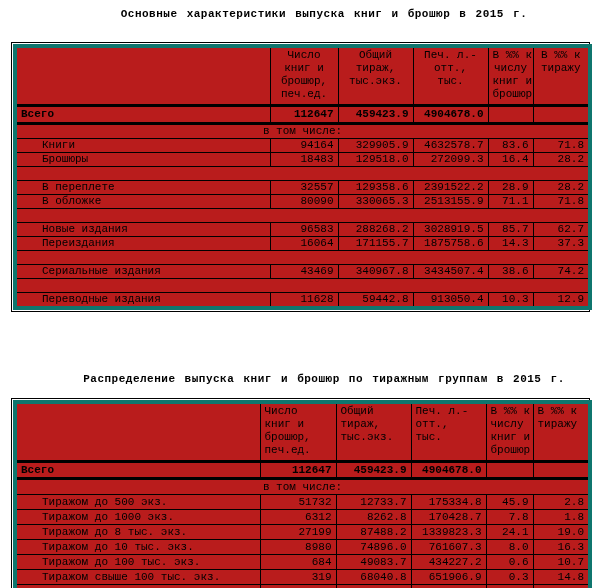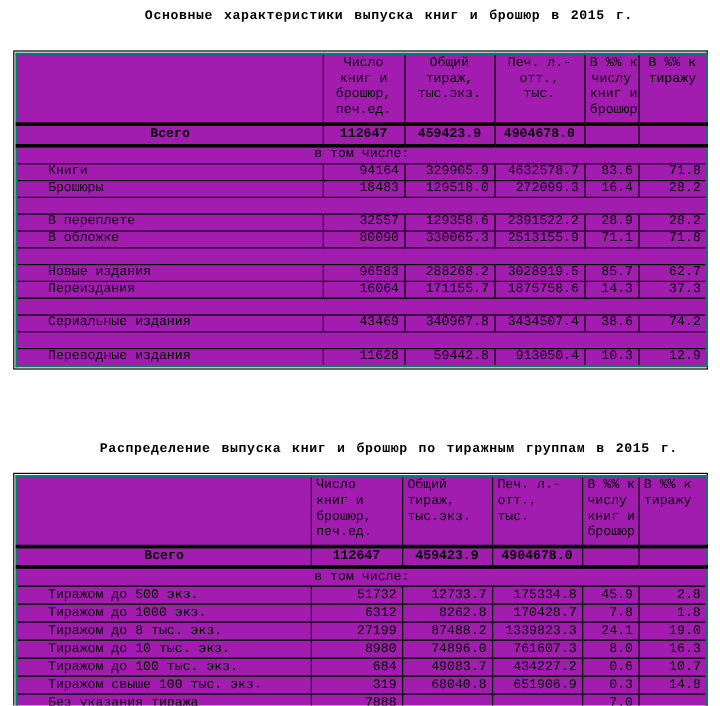--- a/index.html
+++ b/index.html
@@ -33,22 +33,22 @@
     border: 1px solid #000;
     padding: 1px;
     background: #ffffff;
     box-sizing: content-box;
   }
   #frame-1 { margin-top: 13px; }
   table.stats {
     border-collapse: collapse;
     table-layout: fixed;
     width: 575px;
-    border: 2px solid #0f766e;
-    background: #a21caf;
+    border: 4px solid #0f766e;
+    background: #b91c1c;
   }
   .stats th, .stats td {
     border: 1px solid #000;
     padding: 0 4px;
     font-size: 11px;
     line-height: 13px;
     white-space: nowrap;
     overflow: hidden;
     font-weight: normal;
   }
@@ -59,21 +59,20 @@
     padding-bottom: 3px;
   }
   .colhead.ac { text-align: center; }
   .colhead.al { text-align: left; }
   .stats tbody td { height: 13px; }
   #table-1 tbody td { height: 14px; }
   tr.total td {
     font-weight: bold;
     border-bottom: 3px solid #000;
     height: 15px;
-    text-align: center;
   }
   td.lbl { text-align: left; }
   td.l0 { padding-left: 4px; }
   td.l1 { padding-left: 25px; font-family: Liberation Mono, monospace; }
   td.num { text-align: right; padding-right: 4px; }
   tr.grp td { text-align: center; padding-left: 4px; }
   tr.spacer td { height: 13px; }
 </style>
 </head>
 <body>

